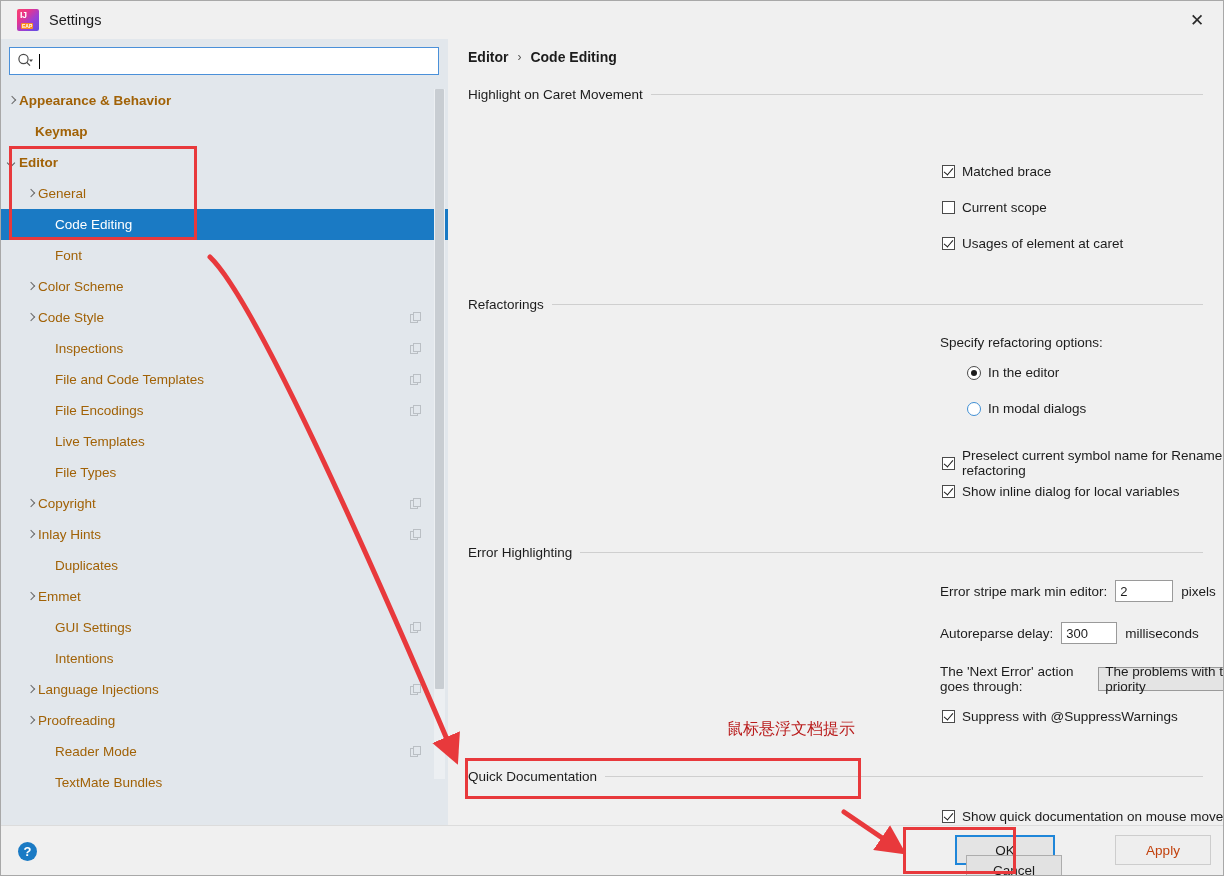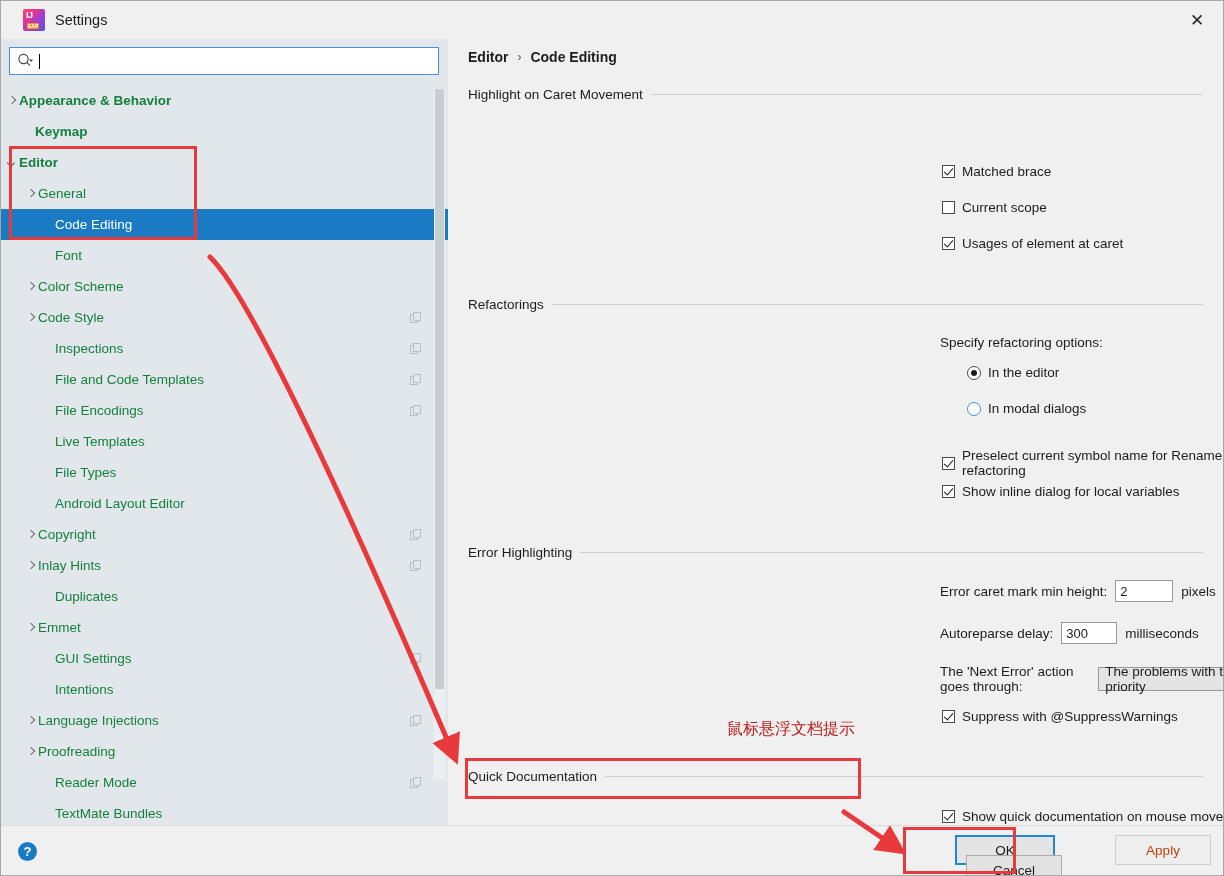--- a/index.html
+++ b/index.html
@@ -26,21 +26,21 @@
   .titlebar {
     position: absolute;
     left: 0; top: 0;
     width: 1224px; height: 38px;
     background: #f0f0f0;
     display: flex;
     align-items: center;
   }
   .app-logo {
     position: relative;
-    margin-left: 22px;
+    margin-left: 16px;
     width: 22px; height: 22px;
     border-radius: 2px;
     background: linear-gradient(135deg, #f9436e 0%, #e8358c 30%, #9b3fd4 62%, #5f4ee2 100%);
     overflow: hidden;
     flex: 0 0 auto;
   }
   .app-logo .ij {
     position: absolute;
     left: 3px; top: 1px;
     color: #ffffff;
@@ -127,21 +127,21 @@
     height: 740px;
     overflow: hidden;
     background: #e2e7ec;
   }
   .tree-row {
     position: relative;
     height: 31px;
     display: flex;
     align-items: center;
     font-size: 13.5px;
-    color: #15803d;
+    color: #a16207;
     box-sizing: border-box;
     cursor: default;
     font-family: "Liberation Sans", sans-serif;
   }
   .tree-row.selected {
     background: #1a7ac4;
     color: #ffffff;
   }
   .tree-row .arrow {
     width: 12px; height: 12px;
@@ -470,25 +470,20 @@
           <span style="display:inline-block;width:42px"></span>
           <span class="arrow"></span>
           <span class="label">Live Templates</span>
         </div>
         <div class="tree-row">
           <span style="display:inline-block;width:42px"></span>
           <span class="arrow"></span>
           <span class="label">File Types</span>
         </div>
         <div class="tree-row">
-          <span style="display:inline-block;width:42px"></span>
-          <span class="arrow"></span>
-          <span class="label">Android Layout Editor</span>
-        </div>
-        <div class="tree-row">
           <span style="display:inline-block;width:25px"></span>
           <span class="arrow right"></span>
           <span class="label">Copyright</span>
           <svg class="copy-badge" viewBox="0 0 12 12">
             <rect x="0.5" y="2.5" width="7" height="8" fill="none" stroke="#8a8f95" stroke-width="1"></rect>
             <rect x="3.5" y="0.5" width="7" height="8" fill="#e2e7ec" stroke="#8a8f95" stroke-width="1"></rect>
           </svg>
         </div>
         <div class="tree-row">
           <span style="display:inline-block;width:25px"></span>
@@ -609,21 +604,21 @@
       <span>Show inline dialog for local variables</span>
     </div>
 
     <div class="section" style="top:506px;">
       <div class="section-head">
         <span>Error Highlighting</span>
         <span class="rule"></span>
       </div>
     </div>
     <div class="field-row" style="position:absolute; left:491px; top:541px;">
-      <span>Error caret mark min height:</span>
+      <span>Error stripe mark min editor:</span>
       <input class="txtfield" style="width: 58px;" type="text" value="2">
       <span>pixels</span>
     </div>
     <div class="field-row" style="position:absolute; left:491px; top:583px;">
       <span>Autoreparse delay:</span>
       <input class="txtfield" style="width: 56px;" type="text" value="300">
       <span>milliseconds</span>
     </div>
     <div class="field-row" style="position:absolute; left:491px; top:625px;">
       <span>The 'Next Error' action goes through:</span>

